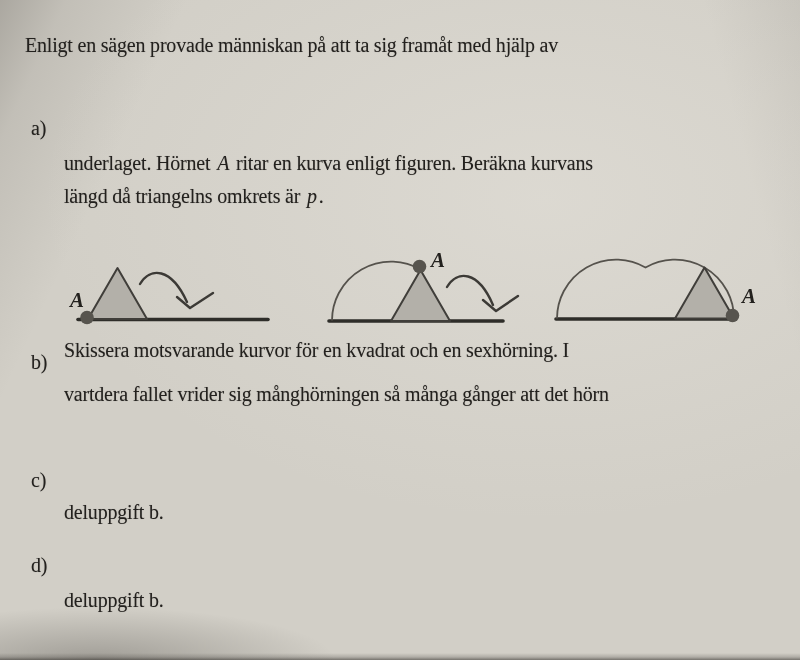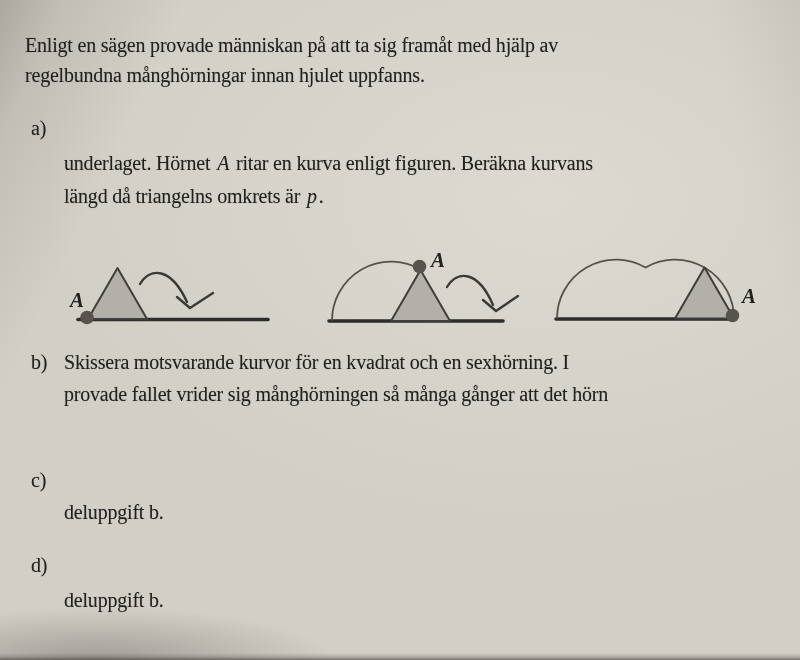--- a/index.html
+++ b/index.html
@@ -35,21 +35,20 @@
   .trace{fill:none;stroke:#55524c;stroke-width:1.8;}
   .arrow{fill:none;stroke:#3c3a36;stroke-width:2.4;stroke-linecap:round;stroke-linejoin:round;}
   .vlabel{font-family:"Liberation Serif","DejaVu Serif",serif;font-style:italic;font-weight:600;font-size:21px;fill:#23211e;}
 </style>
 </head>
 <body>
 
 <div id="stage">
 
   <div class="line intro" style="top:33px">Enligt en sägen provade människan på att ta sig framåt med hjälp av</div>
-  <div class="line intro" style="top:63px">regelbundna månghörningar innan hjulet uppfanns.</div>
 
   <div class="line label" style="top:116px">a)</div>
   <div class="line item" style="top:151px"><span>underlaget. Hörnet </span><span class="var">A</span><span> ritar en kurva enligt figuren. Beräkna kurvans</span></div>
   <div class="line item" style="top:184px"><span>längd då triangelns omkrets är </span><span class="var">p</span><span>.</span></div>
 
   <svg id="figure-svg" width="800" height="125" viewBox="0 225 800 125">
 
     <line class="ground" x1="78" y1="319.5" x2="268" y2="319.5"></line>
     <polygon class="tri" points="88,319 147,319 117.5,268" fill="#b3b0a9"></polygon>
     <circle cx="87" cy="317.5" r="6.8" fill="#57544e"></circle>
@@ -66,22 +65,22 @@
     <polyline class="arrow" points="483,300 496,311 518,296"></polyline>
 
     <line class="ground" x1="556" y1="319" x2="734" y2="319"></line>
     <path class="trace" d="M557,318.5 A59,59 0 0 1 645.5,267.5 A59,59 0 0 1 734,318.5" stroke="#55524c"></path>
     <polygon class="tri" points="675,318.5 734,318.5 704.5,267.5" fill="#b3b0a9"></polygon>
     <circle cx="732.5" cy="315.5" r="6.8" fill="#57544e"></circle>
     <text class="vlabel" x="742" y="303">A</text>
   </svg>
 
   <div class="line label" style="top:350px">b)</div>
-  <div class="line item" style="top:350px">Skissera motsvarande kurvor för en kvadrat och en sexhörning. I</div>
-  <div class="line item" style="top:382px">provade fallet vrider sig månghörningen så många gånger att det hörn</div>
+  <div class="line item" style="top:338px">Skissera motsvarande kurvor för en kvadrat och en sexhörning. I</div>
+  <div class="line item" style="top:382px">vartdera fallet vrider sig månghörningen så många gånger att det hörn</div>
 
   <div class="line label" style="top:468px">c)</div>
   <div class="line item" style="top:500px">deluppgift b.</div>
 
   <div class="line label" style="top:553px">d)</div>
   <div class="line item" style="top:588px">deluppgift b.</div>
 
 </div>
 
 </body></html>

